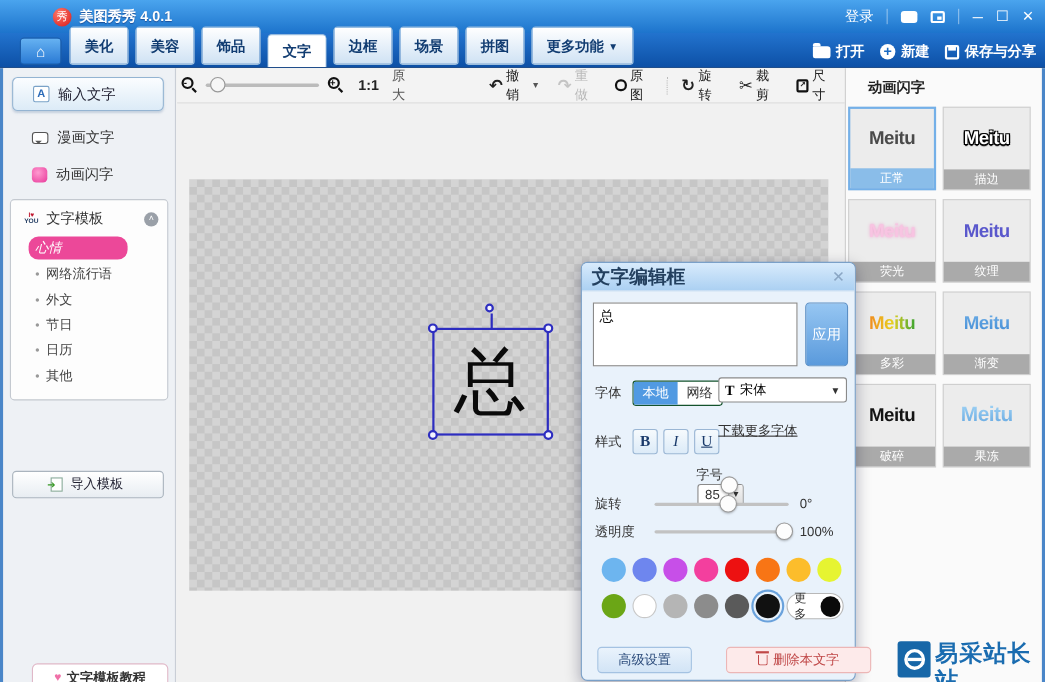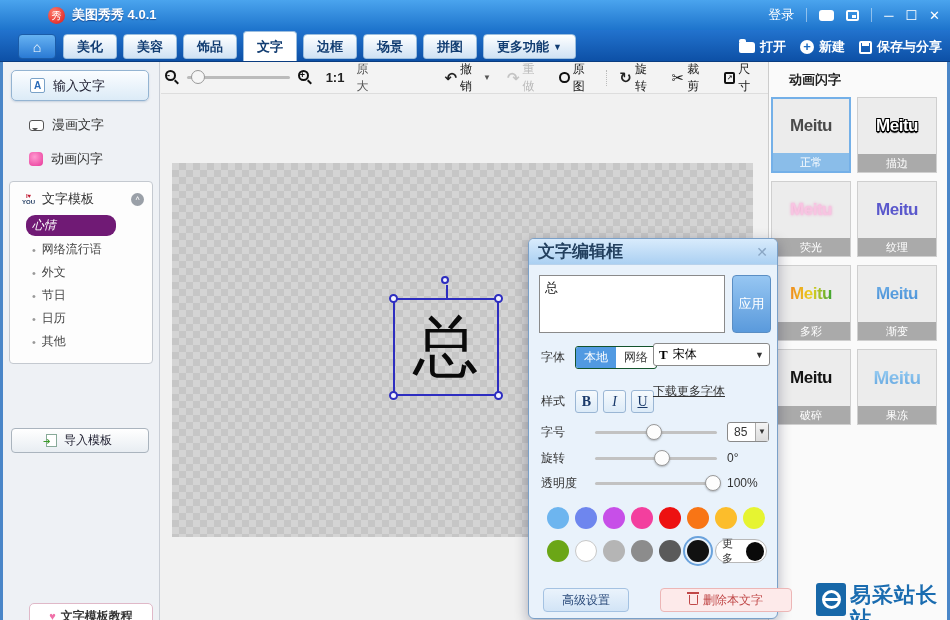--- a/index.html
+++ b/index.html
@@ -19,21 +19,21 @@
   .chat-icon:after { content:""; position:absolute; left:3px; bottom:-3px; border:3px solid transparent; border-top-color:#fff; }
   .pip-icon { width:13px; height:11px; border:2px solid #fff; border-radius:2px; position:relative; }
   .pip-icon:after { content:""; position:absolute; right:1px; bottom:1px; width:4px; height:3px; background:#fff; }
 
   
   .menubar { position:absolute; left:0; top:30px; width:950px; height:32px;
     background:linear-gradient(#2273ce,#0d50a6); display:flex; align-items:flex-end; padding:0 8px; border-bottom:1px solid #0a3c80; }
   .home-tab { width:38px; height:25px; margin:0 4px 2px 10px; border-radius:4px;
     background:linear-gradient(#66b2f2,#2a7ad4); border:1px solid #1b5ca8; color:#fff; font-size:14px;
     display:flex; align-items:center; justify-content:center; }
-  .tab { height:25px; margin:0 3px 2px; padding:0 13px; border-radius:4px 4px 3px 3px;
+  .tab { height:35px; margin:0 3px 2px; padding:0 13px; border-radius:4px 4px 3px 3px;
     background:linear-gradient(#ffffff,#cfe2f4); border:1px solid #9cbede; color:#123d72; font-weight:bold;
     font-size:13px; display:flex; align-items:center; }
   .tab.active { height:30px; margin-bottom:0; border-radius:4px 4px 0 0; background:#fff; border-bottom:none; }
   .tab .caret { font-size:9px; margin-left:4px; }
   .mb-right { margin-left:auto; display:flex; align-items:center; gap:14px; margin-bottom:5px; color:#fff; font-size:13px; font-weight:bold; }
   .mb-item { display:flex; align-items:center; gap:5px; cursor:pointer; }
   .folder-icon { width:16px; height:11px; background:#fff; border-radius:1px 3px 2px 2px; position:relative; }
   .folder-icon:before { content:""; position:absolute; left:0; top:-3px; width:7px; height:3px; background:#fff; border-radius:2px 2px 0 0; }
   .plus-icon { width:14px; height:14px; border-radius:50%; background:#fff; color:#1a6ac2; font-size:13px; font-weight:bold; line-height:13px; text-align:center; }
   .save-icon { width:13px; height:13px; border:2px solid #fff; border-radius:2px; position:relative; }
@@ -56,21 +56,21 @@
   .bubble-icon:after { content:""; position:absolute; left:2px; bottom:-4px; border:3px solid transparent; border-top-color:#555; }
   .flash-icon { width:14px; height:14px; border-radius:4px; background:radial-gradient(circle at 40% 35%,#ff9ad0,#e8389a); }
   .tpl-box { margin:6px 6px 0 6px; background:#fdfdfd; border:1px solid #c4c9d0; border-radius:4px; padding:6px 0 10px; }
   .tpl-head { display:flex; align-items:center; gap:7px; padding:2px 8px 6px 12px; font-size:13px; color:#333; }
   .iloveu { font-size:6px; line-height:6px; font-weight:bold; color:#c01830; text-align:center; }
   .iloveu span { display:block; color:#203a60; }
   .collapse { margin-left:auto; width:13px; height:13px; border-radius:50%; background:#9aa0a8; color:#fff;
     font-size:8px; line-height:12px; text-align:center; cursor:pointer; }
   .tpl-item { display:flex; align-items:center; font-size:12px; color:#444; padding:3px 0 3px 22px; cursor:pointer; }
   .tpl-item .dot { color:#999; margin-right:6px; font-size:11px; }
-  .tpl-item.selected { background:#701a75; color:#fff; border-radius:9px; margin:1px 36px 2px 16px; padding:2px 0 2px 6px; font-style:italic; }
+  .tpl-item.selected { background:#ec4899; color:#fff; border-radius:9px; margin:1px 36px 2px 16px; padding:2px 0 2px 6px; font-style:italic; }
   .import-btn { margin:64px 10px 0 8px; height:25px; border:1px solid #aab4be; border-radius:4px;
     background:linear-gradient(#ffffff,#e8edf2); display:flex; align-items:center; gap:7px; padding-left:34px;
     font-size:12px; color:#223; cursor:pointer; }
   .import-icon { width:11px; height:13px; background:#fff; border:1px solid #8a9; position:relative; }
   .import-icon:after { content:"➔"; position:absolute; left:-4px; top:1px; color:#3a9a28; font-size:9px; }
   .tutorial { position:absolute; left:26px; top:541px; width:124px; height:26px; background:#fff;
     border:1px solid #e0b8c8; border-radius:5px; display:flex; align-items:center; gap:5px; justify-content:center;
     font-size:12px; color:#333; font-weight:bold; }
   .tut-icon { color:#f070a8; font-size:11px; }
 
@@ -140,21 +140,21 @@
   .seg .on { background:#519ae2; color:#fff; }
   .font-select { position:absolute; left:124px; top:104px; width:117px; height:23px; background:#fff;
     border:1px solid #8a8a8a; border-radius:3px; display:flex; align-items:center; padding:0 5px; font-size:12px; cursor:pointer; }
   .font-t { font-family:"Liberation Serif",serif; font-weight:bold; margin-right:5px; font-size:13px; }
   .font-select .caret { margin-left:auto; font-size:9px; color:#333; }
   .biu { display:flex; gap:5px; margin-left:10px; }
   .biu span { width:23px; height:23px; border:1px solid #9ab6d4; border-radius:3px; background:linear-gradient(#f6fafd,#dcebf8);
     display:flex; align-items:center; justify-content:center; font-family:"Liberation Serif",serif; font-size:14px; color:#1a3a6a; cursor:pointer; }
   .dl-link { position:absolute; left:124px; top:144px; font-size:12px; color:#333; text-decoration:underline; cursor:pointer; }
   .slider-row { position:absolute; left:12px; width:228px; height:18px; display:flex; align-items:center; font-size:12px; color:#333; }
-  .s-size{top:184px;} .s-rot{top:210px;} .s-opa{top:235px;}
+  .s-size{top:184px;flex-direction:column;} .s-rot{top:210px;} .s-opa{top:235px;}
   .track { position:relative; height:3px; background:#c2c2c2; border-radius:2px; flex:1; margin:0 10px; }
   .thumb { position:absolute; top:-7px; width:16px; height:16px; border-radius:50%; background:#fdfdfd; border:1px solid #9a9a9a; box-shadow:0 1px 2px rgba(0,0,0,.25); }
   .val-box { width:42px; height:20px; border:1px solid #8a8a8a; border-radius:3px; background:#fff;
     display:flex; align-items:center; padding-left:6px; font-size:12px; cursor:pointer; }
   .val-box .caret { margin-left:auto; width:13px; height:18px; background:linear-gradient(#f4f4f4,#ddd); border-left:1px solid #aaa; font-size:8px; text-align:center; line-height:18px; }
   .val-text { width:42px; font-size:12px; color:#333; }
   .swatches { position:absolute; left:18px; top:268px; width:214px; display:grid; grid-template-columns:repeat(8,22px); gap:11px 6px; }
   .sw { width:22px; height:22px; border-radius:50%; cursor:pointer; }
   .sw.white { border:1px solid #c8c8c8; }
   .sw.selected { box-shadow:0 0 0 2px #e9f2fb,0 0 0 4px #6aa2dc; }

